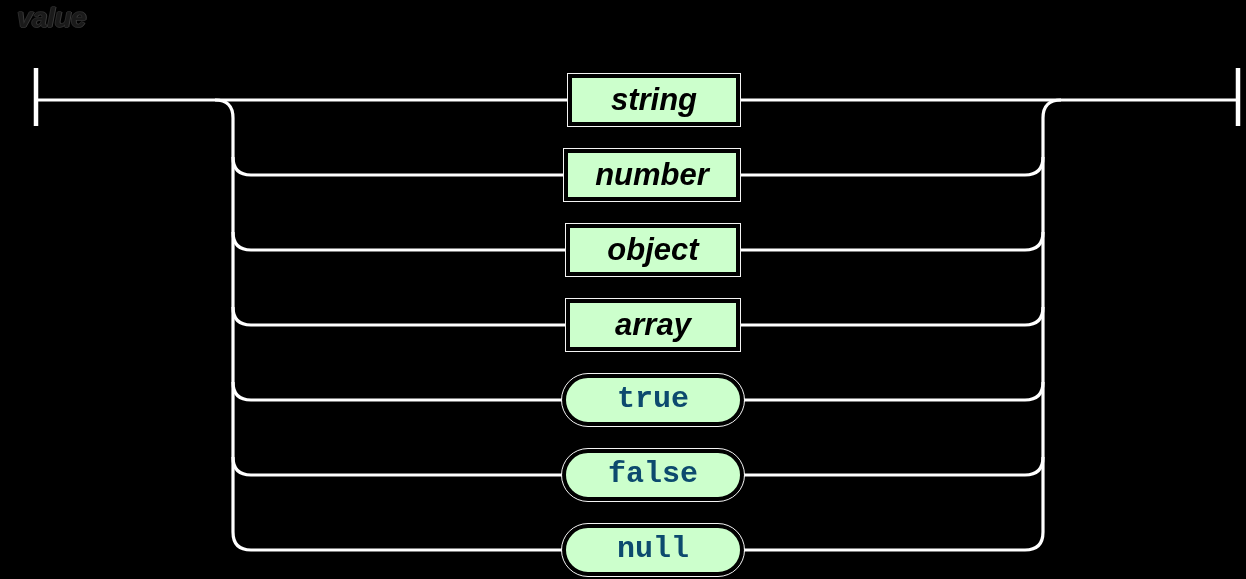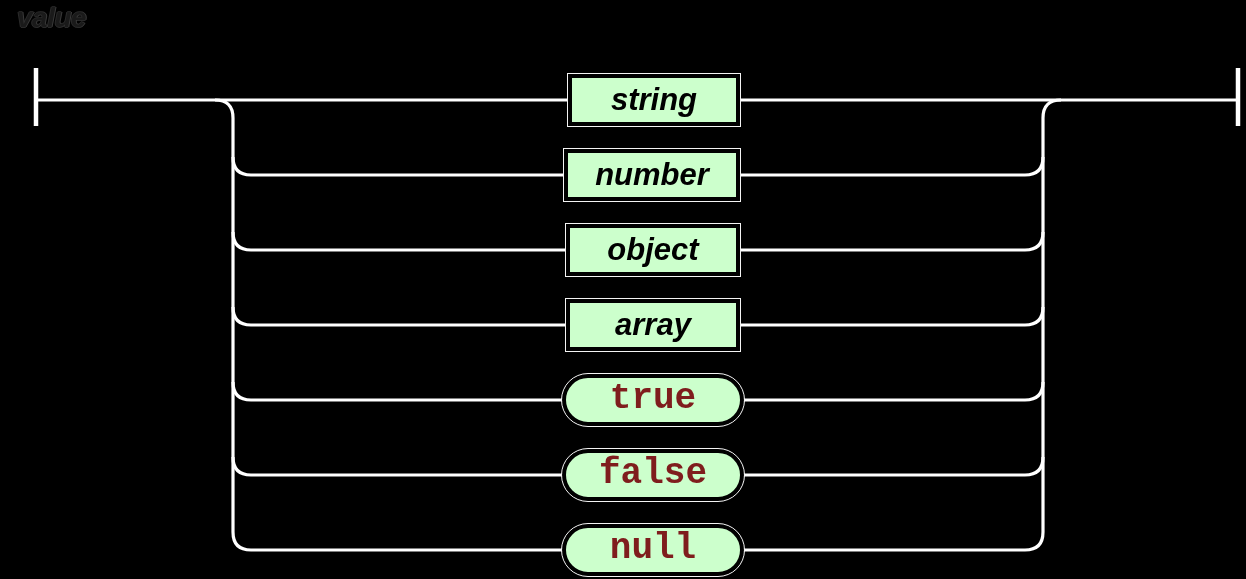--- a/index.html
+++ b/index.html
@@ -69,22 +69,22 @@
     font-weight: bold;
     font-style: italic;
     font-size: 31px;
     color: #000000;
     border-radius: 0;
   }
   .node.terminal {
     font-family: "Liberation Mono", monospace;
     font-weight: bold;
     font-style: normal;
-    font-size: 36px;
-    color: #7f1d1d;
+    font-size: 30px;
+    color: #0c4a6e;
     border-radius: 26px;
   }
   .node-label {
     line-height: 1;
     display: block;
     transform: translateY(-1px);
   }
 </style>
 </head>
 <body>

